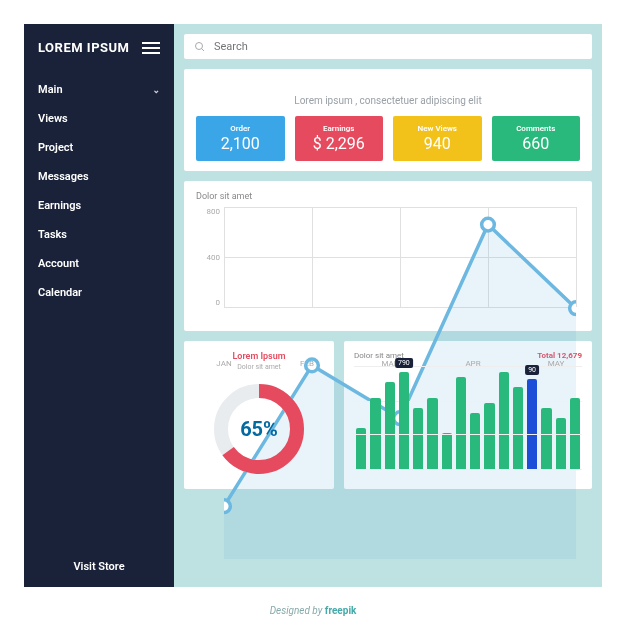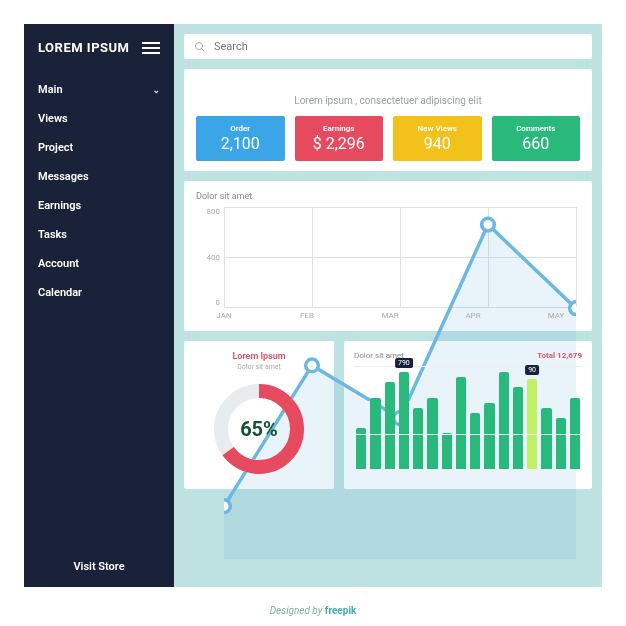--- a/index.html
+++ b/index.html
@@ -29,28 +29,28 @@
   .stat .lbl { font-size: 8px; font-weight: 600; }
   .stat .val { font-size: 16px; font-weight: 400; margin-top: 1px; }
   .line-card { padding: 10px 12px 4px 12px; }
   .line-title { font-size: 9px; color: #888; margin-bottom: 6px; }
   .line-chart { position: relative; height: 120px; }
   .y-ticks { position: absolute; left: 0; top: 0; bottom: 20px; width: 24px; display: flex; flex-direction: column; justify-content: space-between; font-size: 8px; color: #aaa; text-align: right; }
   .grid { position: absolute; left: 28px; right: 4px; top: 0; bottom: 20px; }
   .gline { position: absolute; left: 0; right: 0; height: 1px; background: #e0e0e0; }
   .vline { position: absolute; top: 0; bottom: 0; width: 1px; background: #e0e0e0; }
   .x-ticks { position: absolute; left: 28px; right: 4px; bottom: 0; height: 16px; display: flex; justify-content: space-between; font-size: 8px; color: #aaa; }
-  .x-ticks span { width: 20px; text-align: center; transform: translateX(-10px); }
+  .x-ticks span { width: 20px; text-align: center; transform: translateX(-10px); margin-top: 48px; }
   .line-svg { position: absolute; left: 28px; right: 4px; top: 0; bottom: 20px; }
   .row2 { display: flex; gap: 10px; }
   .donut-card { flex: 0 0 150px; padding: 10px; text-align: center; }
   .donut-title { font-size: 9px; color: #e64a5e; font-weight: 600; }
   .donut-sub { font-size: 7px; color: #aaa; margin: 2px 0 8px 0; }
   .donut-wrap { position: relative; width: 100px; height: 100px; margin: 0 auto; }
-  .donut-wrap .pct { position: absolute; inset: 0; display: flex; align-items: center; justify-content: center; font-size: 20px; font-weight: 700; color: #14532d; }
+  .donut-wrap .pct { position: absolute; inset: 0; display: flex; align-items: center; justify-content: center; font-size: 20px; font-weight: 700; color: #0369a1; }
   .bar-card { flex: 1; padding: 10px; }
   .bar-head { display: flex; justify-content: space-between; font-size: 8px; margin-bottom: 6px; }
   .bar-head .l { color: #888; }
   .bar-head .r { color: #e64a5e; font-weight: 700; }
   .bar-chart { position: relative; height: 104px; display: flex; align-items: flex-end; gap: 4px; padding: 0 2px; border-top: 1px solid #eee; border-bottom: 1px solid #eee;}
   .bar-chart::before, .bar-chart::after { content:""; position:absolute; left:0; right:0; height:1px; background:#f0f0f0;}
   .bar-chart::before { top: 33%; } .bar-chart::after { top: 66%; }
   .bar { flex: 1; border-radius: 2px 2px 0 0; position: relative; }
   .bar .flag { position: absolute; top: -14px; left: 50%; transform: translateX(-50%); background: #1a223a; color: #fff; font-size: 7px; padding: 1px 3px; border-radius: 2px; white-space: nowrap; }
   .credit { text-align: center; font-size: 10px; color: #8aa; padding: 18px 0 10px 0; font-style: italic; }
@@ -194,21 +194,21 @@
                 <div class="flag">790</div>
               </div>
               <div class="bar" style="height: 60%; background: rgb(42, 185, 124);"></div>
               <div class="bar" style="height: 70%; background: rgb(42, 185, 124);"></div>
               <div class="bar" style="height: 35%; background: rgb(42, 185, 124);"></div>
               <div class="bar" style="height: 90%; background: rgb(42, 185, 124);"></div>
               <div class="bar" style="height: 55%; background: rgb(42, 185, 124);"></div>
               <div class="bar" style="height: 65%; background: rgb(42, 185, 124);"></div>
               <div class="bar" style="height: 95%; background: rgb(42, 185, 124);"></div>
               <div class="bar" style="height: 80%; background: rgb(42, 185, 124);"></div>
-              <div class="bar" style="height: 88%; background: #bef264;">
+              <div class="bar" style="height: 88%; background: #1d4ed8;">
                 <div class="flag">90</div>
               </div>
               <div class="bar" style="height: 60%; background: rgb(42, 185, 124);"></div>
               <div class="bar" style="height: 50%; background: rgb(42, 185, 124);"></div>
               <div class="bar" style="height: 70%; background: rgb(42, 185, 124);"></div>
             </div>
       </div>
     </div>
   </main>
 </div>

